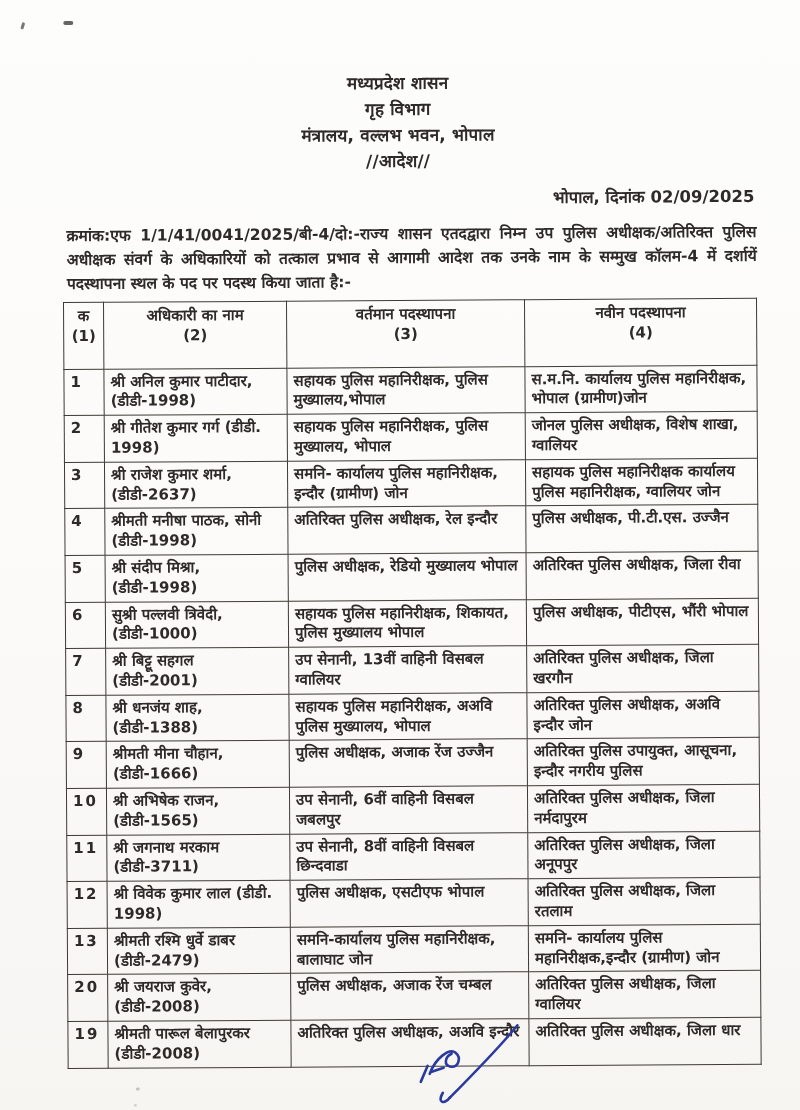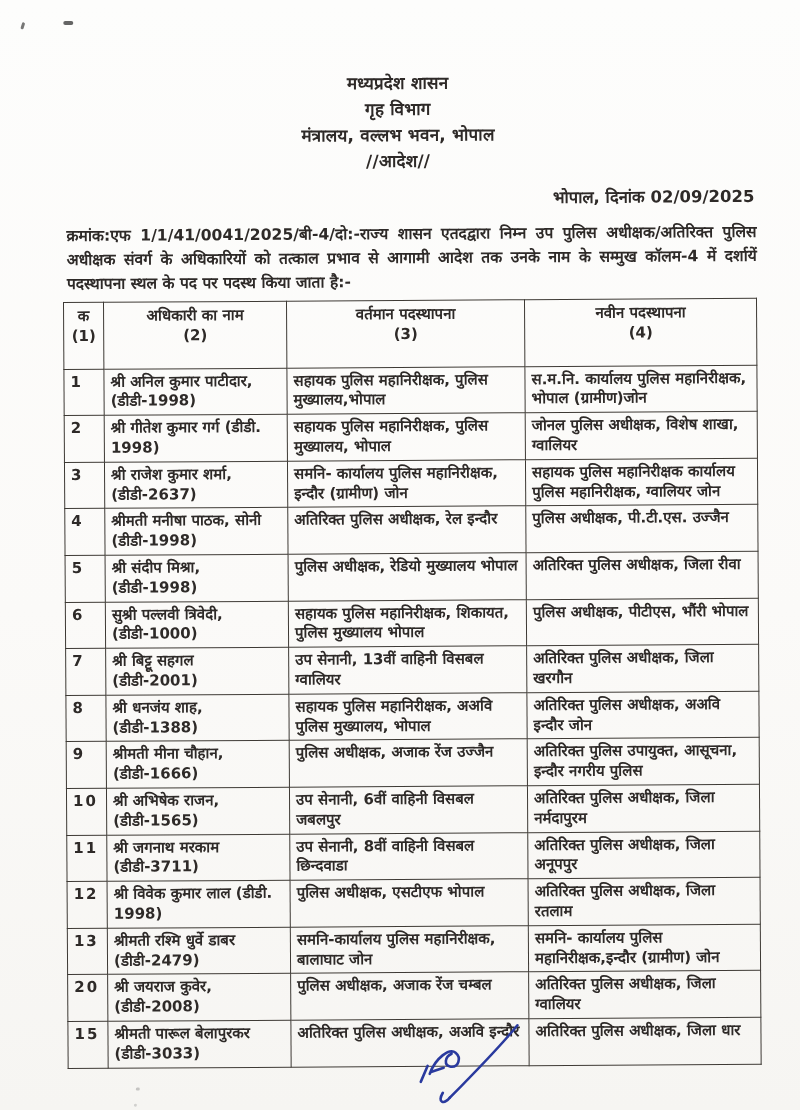--- a/index.html
+++ b/index.html
@@ -182,22 +182,22 @@
             <td>समनि-कार्यालय पुलिस महानिरीक्षक, बालाघाट जोन</td>
             <td>समनि- कार्यालय पुलिस महानिरीक्षक,इन्दौर (ग्रामीण) जोन</td>
           </tr>
           <tr>
             <td class="sn">20</td>
             <td>श्री जयराज कुवेर, (डीडी-2008)</td>
             <td>पुलिस अधीक्षक, अजाक रेंज चम्बल</td>
             <td>अतिरिक्त पुलिस अधीक्षक, जिला ग्वालियर</td>
           </tr>
           <tr>
-            <td class="sn">15</td>
-            <td>श्रीमती पारूल बेलापुरकर (डीडी-3033)</td>
+            <td class="sn">19</td>
+            <td>श्रीमती पारूल बेलापुरकर (डीडी-2008)</td>
             <td>अतिरिक्त पुलिस अधीक्षक, अअवि इन्दौर</td>
             <td>अतिरिक्त पुलिस अधीक्षक, जिला धार</td>
           </tr>
         </tbody>
     </table>
 
     <div class="signature">
       <svg viewBox="0 0 130 92" xmlns="http://www.w3.org/2000/svg">
         <g fill="none" stroke="#2a3a9e" stroke-width="2.6" stroke-linecap="round" stroke-linejoin="round">
           <path d="M112,10 C94,32 60,66 44,82"></path>

